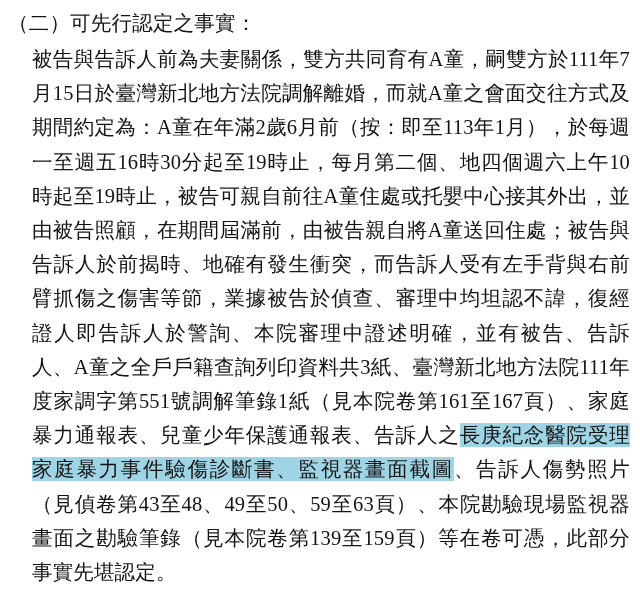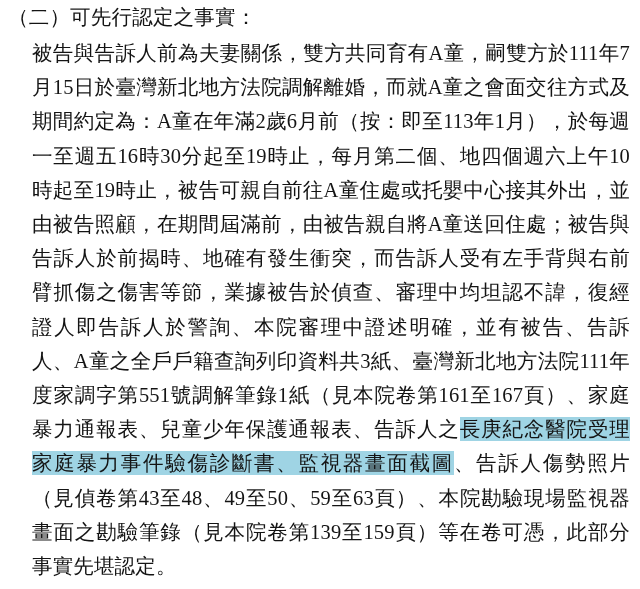--- a/index.html
+++ b/index.html
@@ -12,21 +12,21 @@
     height: 589px;
     overflow: hidden;
     font-family: "Liberation Serif", "DejaVu Serif", serif;
     color: #1a1a1a;
   }
   .page {
     position: relative;
     width: 640px;
     height: 589px;
     box-sizing: border-box;
-    padding: 0 10px 0 8px;
+    padding: 6px 10px 0 8px;
     background: #ffffff;
   }
   .doc-heading {
     font-size: 20.5px;
     line-height: 34px;
     letter-spacing: 0.2px;
     white-space: nowrap;
     color: #141414;
   }
   .body-text {

